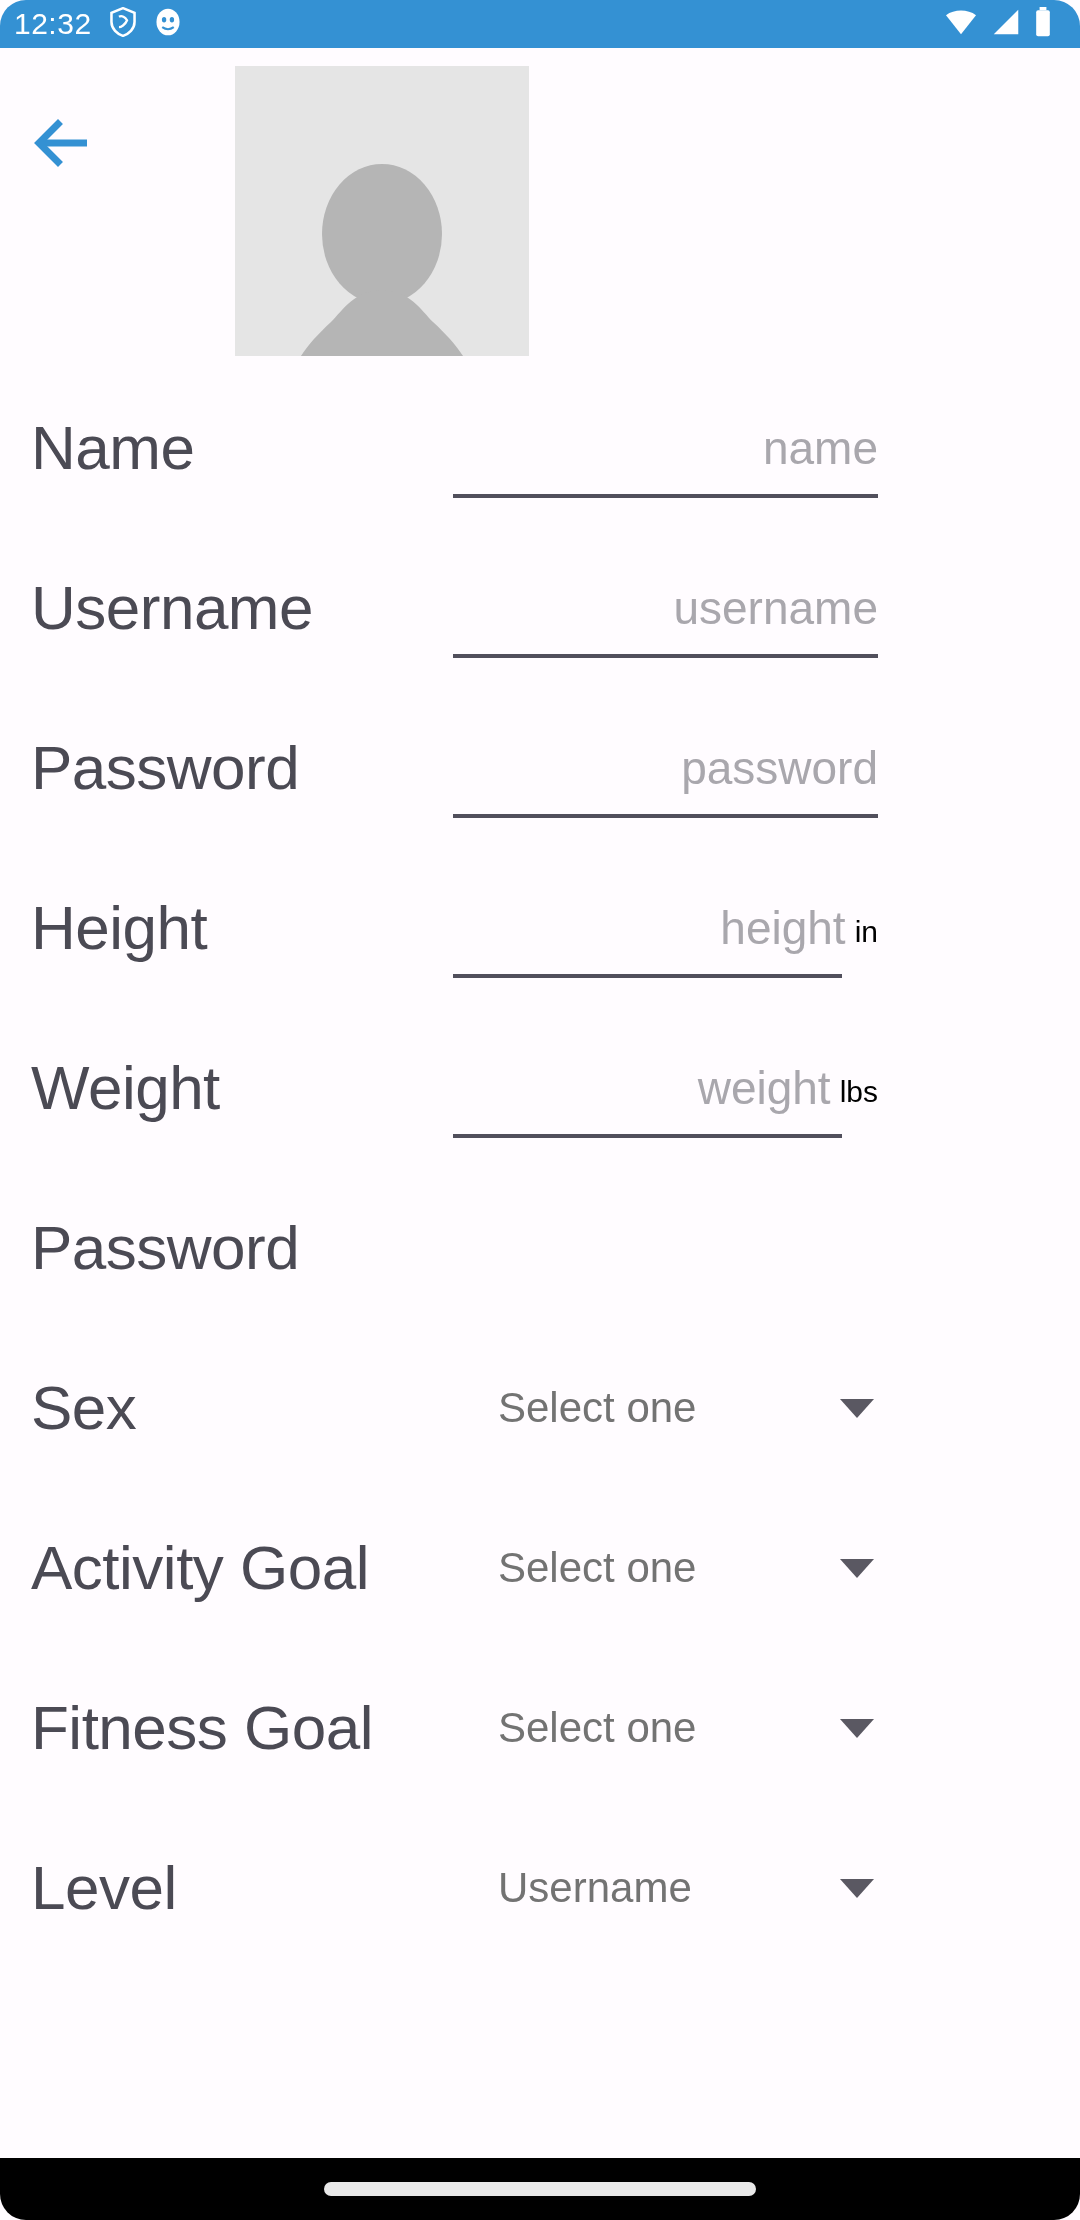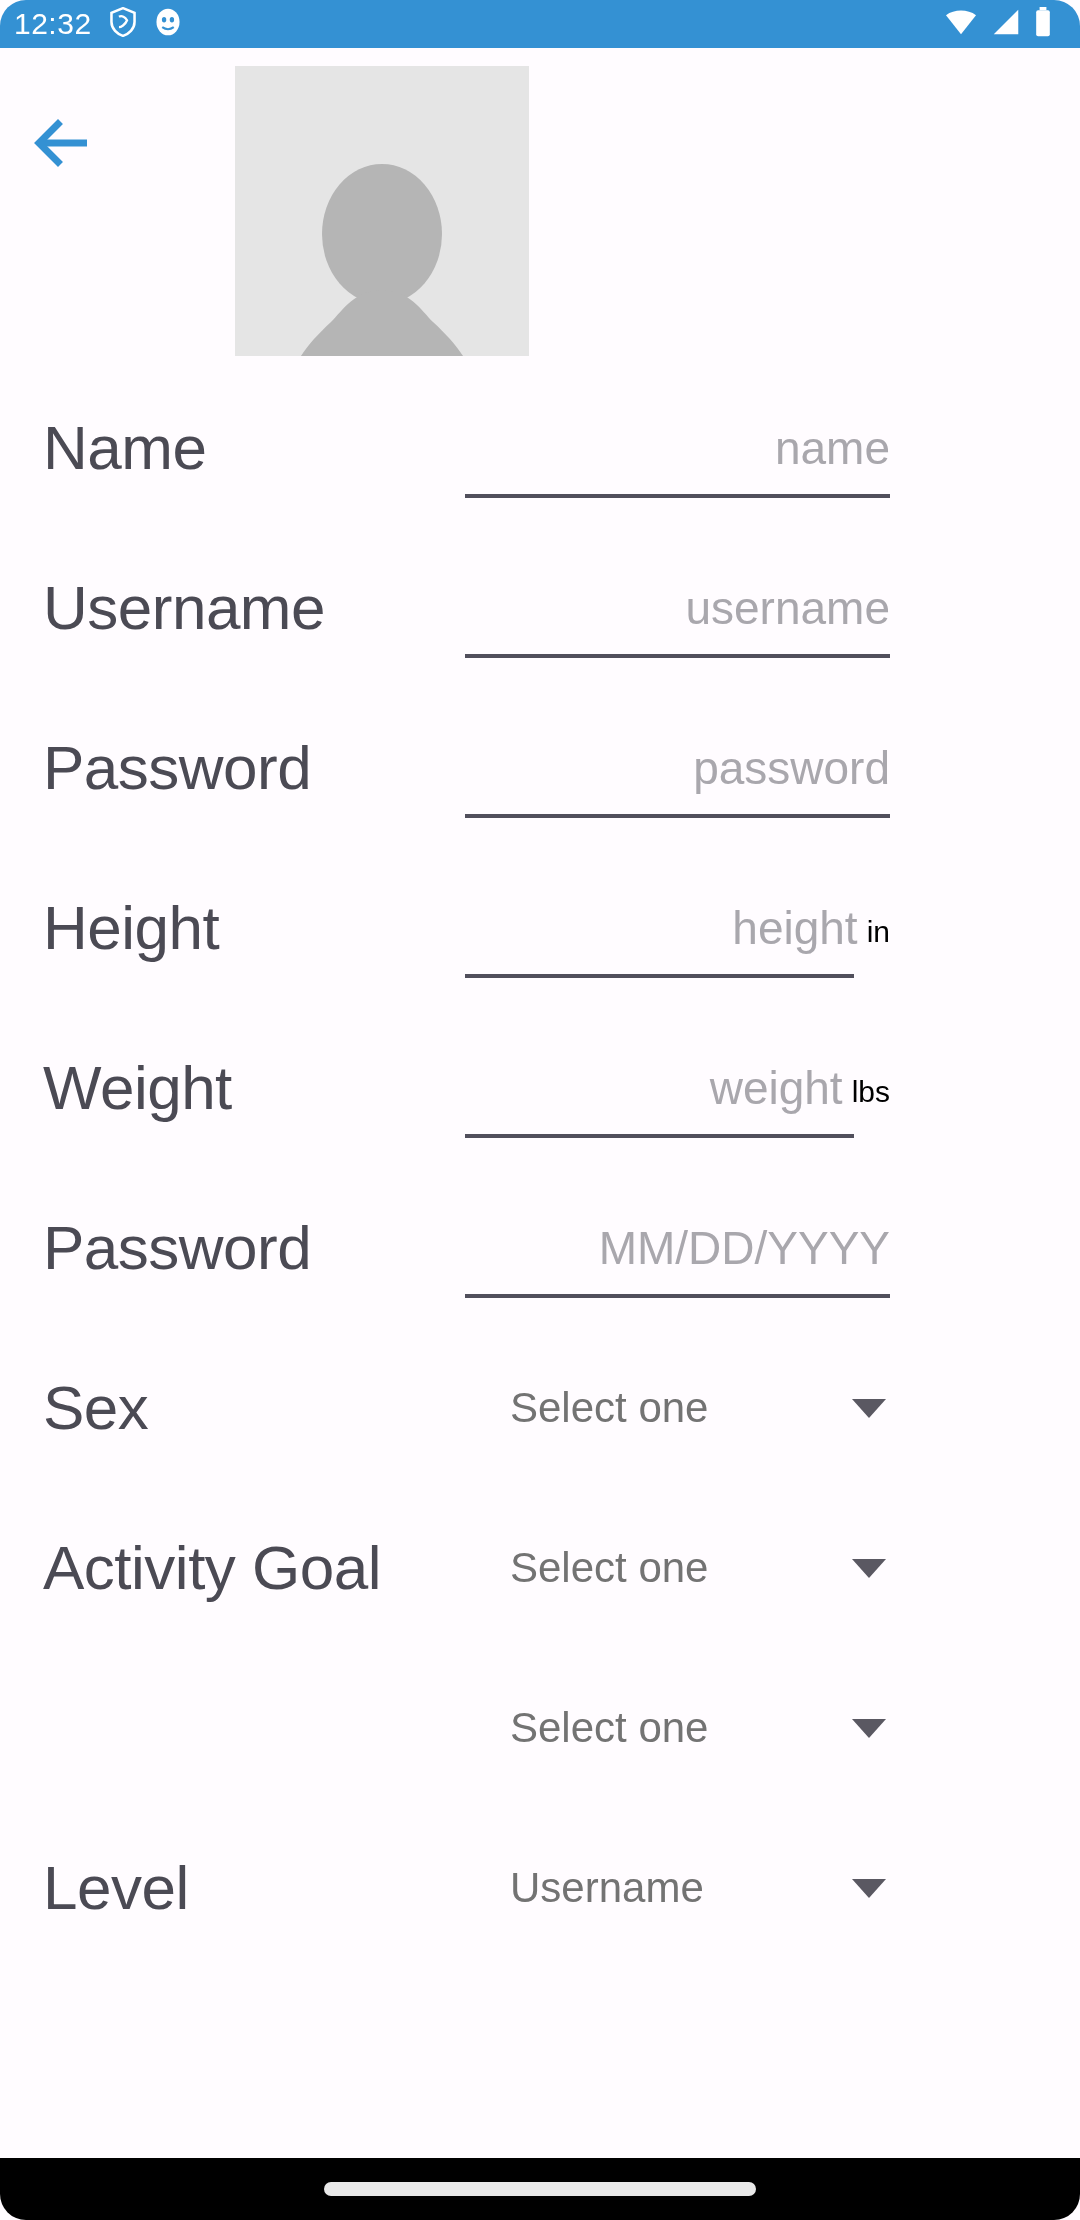--- a/index.html
+++ b/index.html
@@ -31,21 +31,21 @@
   }
 
   
   .avatar {
     position:absolute; left:235px; top:66px;
     width:294px; height:290px;
     background:#e5e5e5; overflow:hidden;
   }
 
   
-  .form { position:absolute; left:16px; top:368px; width:912px; }
+  .form { position:absolute; left:4px; top:368px; width:912px; }
   .row {
     position:relative; display:flex; align-items:center;
     height:160px; padding:0 38px 0 27px;
   }
   .label {
     color:#4b4a54; font-size:62px; line-height:1;
     white-space:nowrap; letter-spacing:-0.5px;
   }
   .field { margin-left:auto; display:flex; align-items:flex-end; }
 
@@ -204,26 +204,20 @@
         <div class="textfield has-unit">
           <span class="ph">weight</span>
           <span class="unit">lbs</span>
           <span class="underline"></span>
         </div>
       </div>
     </div>
 
     <div class="row">
       <span class="label">Password</span>
-      <div class="field">
-        <div class="textfield">
-          <span class="ph">MM/DD/YYYY</span>
-          <span class="underline"></span>
-        </div>
-      </div>
     </div>
 
     <div class="row">
       <span class="label">Sex</span>
       <div class="field">
         <div class="dropdown">
           <span class="dval">Select one</span>
           <span class="caret"></span>
         </div>
       </div>
@@ -233,20 +227,21 @@
       <span class="label">Activity Goal</span>
       <div class="field">
         <div class="dropdown">
           <span class="dval">Select one</span>
           <span class="caret"></span>
         </div>
       </div>
     </div>
 
     <div class="row">
+      <span class="label">Fitness Goal</span>
       <div class="field">
         <div class="dropdown">
           <span class="dval">Select one</span>
           <span class="caret"></span>
         </div>
       </div>
     </div>
 
     <div class="row">
       <span class="label">Level</span>

